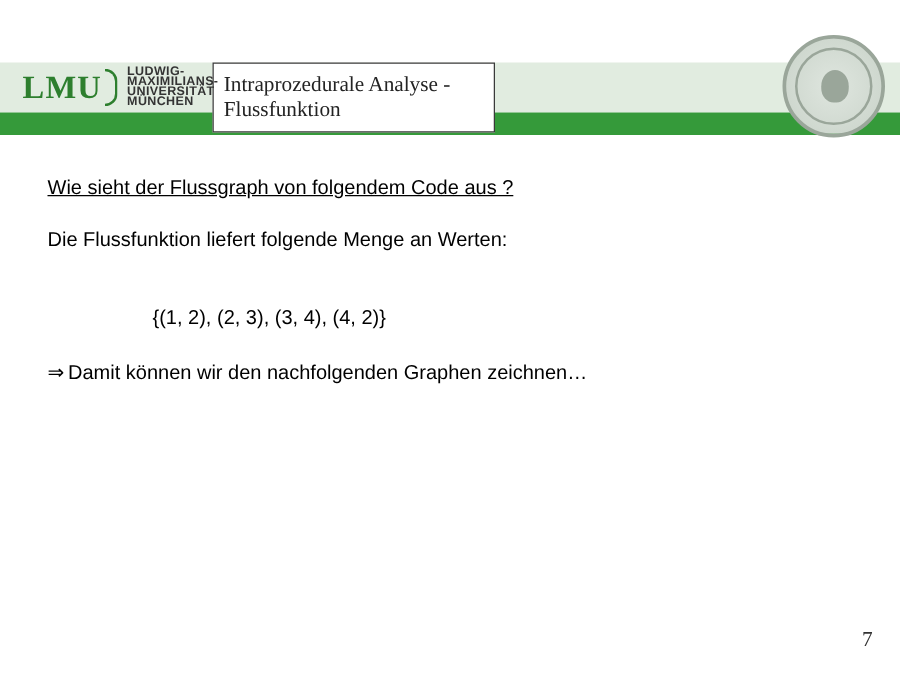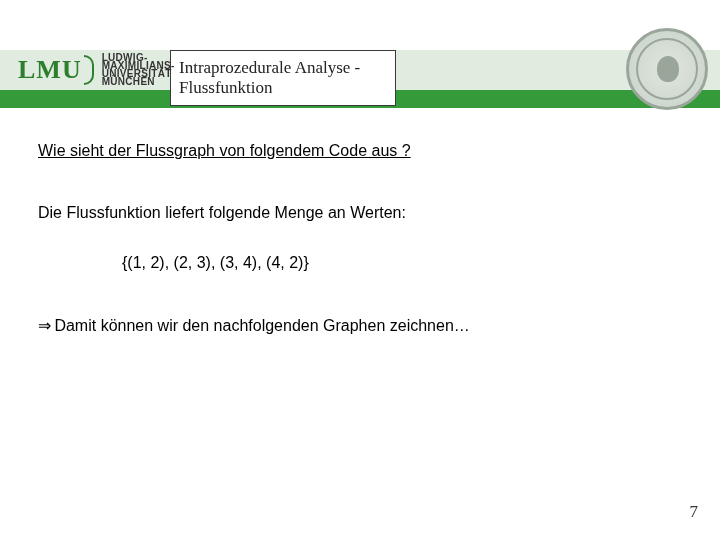--- a/index.html
+++ b/index.html
@@ -58,30 +58,30 @@
     position:absolute;left:31px;top:28px;width:22px;height:26px;
     background:#9aa69a;border-radius:50% 50% 45% 45%;
   }
   
   .content{
     position:absolute;left:38px;top:142px;right:38px;
     font-size:16px;
   }
   .q{
     text-decoration:underline;
-    font-weight:400;margin-bottom:44px;
+    font-weight:400;margin-bottom:24px;
   }
   .formula-wrap{
     margin-left:66px;margin-bottom:50px;height:36px;position:relative;
     font-family:"Times New Roman",serif;font-size:19px;
   }
   .frag{display:inline-block;vertical-align:bottom}
   .sup{font-size:12px;position:relative;top:-10px;margin:0 2px}
-  .stmt{margin-bottom:32px}
-  .setline{margin-left:84px;margin-bottom:44px}
+  .stmt{margin-bottom:44px}
+  .setline{margin-left:84px;margin-bottom:24px}
   .conc{margin-top:20px}
   .arrow{font-family:"Times New Roman",serif;margin-right:3px}
   .pagenum{
     position:absolute;right:22px;bottom:18px;
     font-family:"Times New Roman",serif;font-size:17px;color:#333;
   }
 </style>
 </head>
 <body>
 

